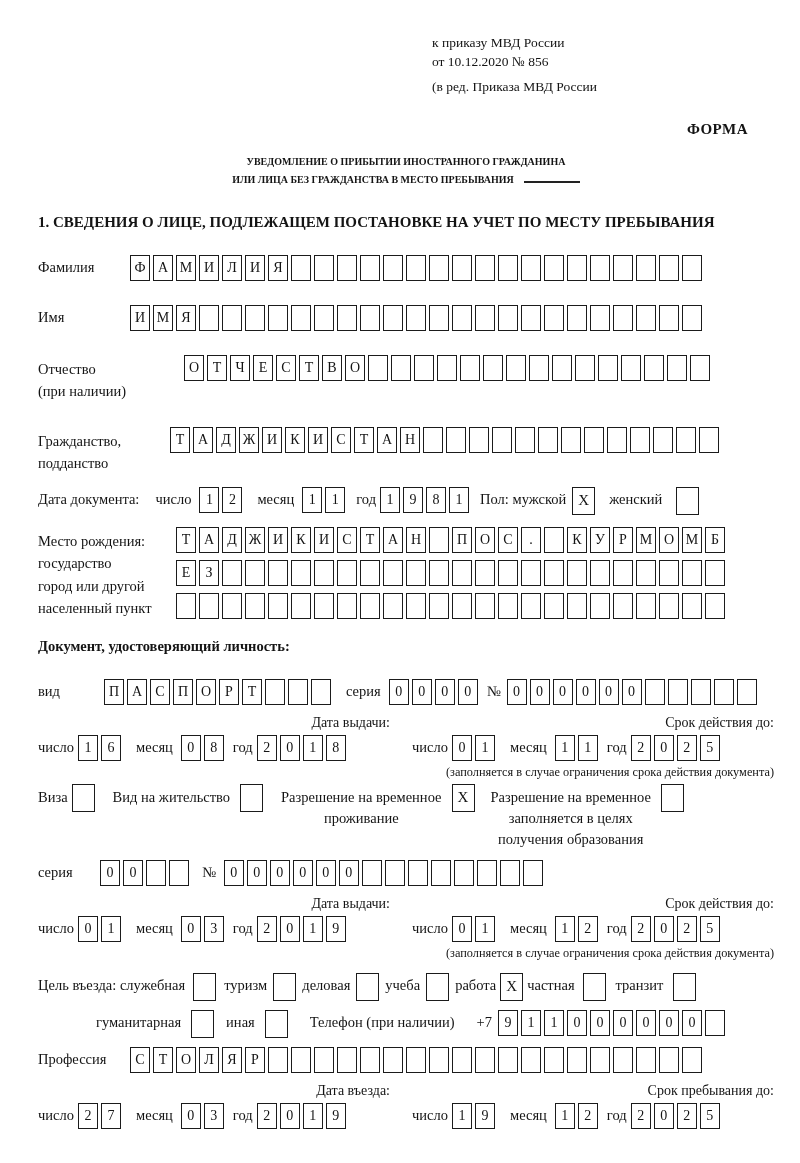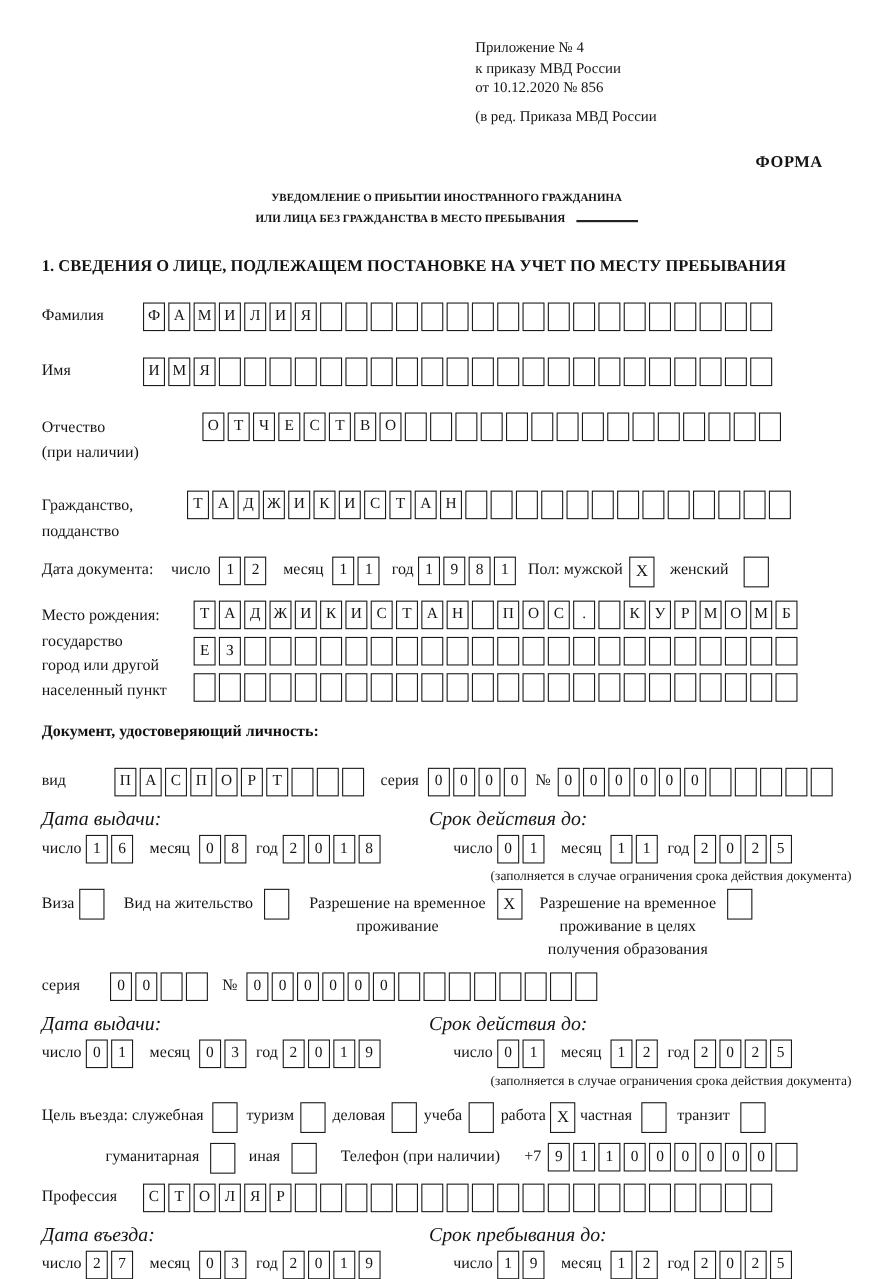--- a/index.html
+++ b/index.html
@@ -25,38 +25,37 @@
   }
   .cbox{
     width:21px;height:26px;border:1.6px solid #1b1b1b;display:inline-flex;
     align-items:center;justify-content:center;font-size:15px;flex:0 0 auto;background:#fff;
   }
   .stack > .cells{margin-bottom:7px;}
   .center-bold{font-weight:bold;font-size:14.5px;margin-top:12px;}
   .daterow{display:flex;margin-top:10px;}
   .datecol-l{width:352px;}
   .datecol-r{flex:1;}
-  .datehead{text-align:left;font-size:18px;font-style:italic;}
+  .datehead{text-align:right;font-size:14px;}
   .dateline{display:flex;align-items:flex-start;margin-top:4px;}
   .dateline .lbl{padding-top:3px;}
   .note{font-size:12.3px;text-align:right;margin-top:4px;white-space:nowrap;}
   .para{font-size:14.5px;margin-top:12px;line-height:1.8;}
   .permit-item{display:flex;align-items:flex-start;}
   .permit-label{font-size:14.5px;text-align:center;line-height:1.45;padding-top:3px;}
   .ml4{margin-left:4px;} .ml6{margin-left:6px;} .ml8{margin-left:8px;}
   .ml10{margin-left:10px;} .ml12{margin-left:12px;} .ml14{margin-left:14px;}
   .ml16{margin-left:16px;} .ml18{margin-left:18px;} .ml22{margin-left:22px;}
 </style>
 </head>
 <body>
 
 <div class="page">
 
   <div class="hdr">
-    <div>Приложение № 4</div>
     <div>к приказу МВД России</div>
     <div>от 10.12.2020 № 856</div>
     <div class="hdr-gap"></div>
     <div>(в ред. Приказа МВД России</div>
   </div>
 
   <div class="forma">ФОРМА</div>
 
   <div class="title">
     <div>УВЕДОМЛЕНИЕ О ПРИБЫТИИ ИНОСТРАННОГО ГРАЖДАНИНА</div>
@@ -408,21 +407,21 @@
     <div class="permit-item ml18">
       <div class="permit-label">
         <div>Разрешение на временное</div>
         <div>проживание</div>
       </div>
       <span class="cbox ml10">X</span>
     </div>
     <div class="permit-item ml16">
       <div class="permit-label">
         <div>Разрешение на временное</div>
-        <div>проживание в целях</div>
+        <div>заполняется в целях</div>
         <div>получения образования</div>
       </div>
       <span class="cbox ml10">&nbsp;</span>
     </div>
   </div>
 
   <div class="row" style="margin-top:10px">
     <div class="lbl" style="width:62px">серия</div>
     <div class="cells">
         <span class="cell">0</span>

